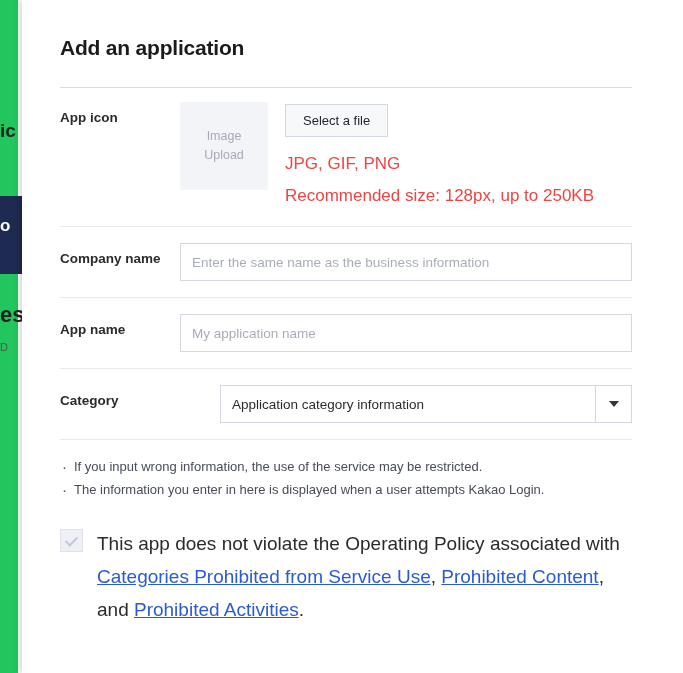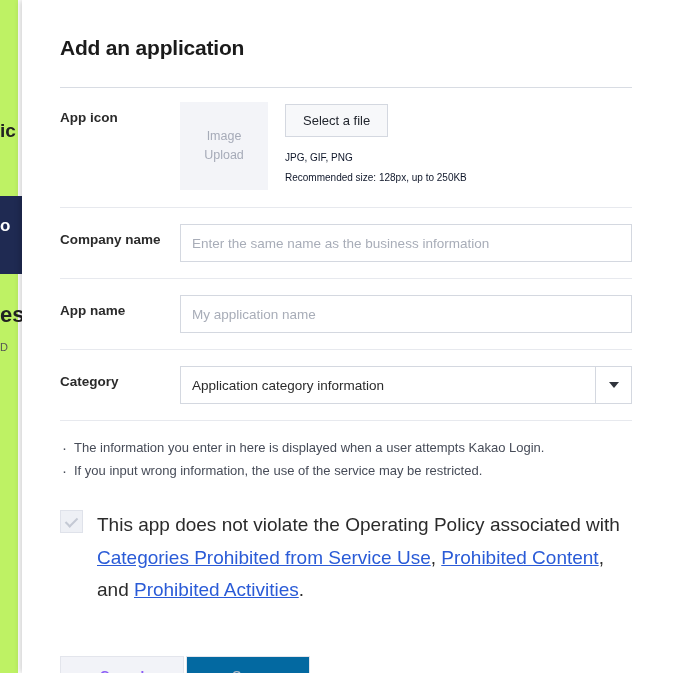--- a/index.html
+++ b/index.html
@@ -15,21 +15,21 @@
     width: 683px; height: 673px;
     background: #ffffff;
     overflow: hidden;
   }
 
   
   .bg-strip {
     position: absolute;
     left: 0; top: 0;
     width: 18px; height: 673px;
-    background: #bef264;
+    background: #22c55e;
   }
   .bg-text {
     position: absolute;
     left: 0;
     font-size: 15px;
     color: #333b47;
     white-space: nowrap;
     overflow: hidden;
   }
   .bg-text.t1 { top: 120px; font-size: 19px; font-weight: bold; color: #222; }
@@ -115,22 +115,22 @@
     display: inline-block;
     border: 1px solid #d4d8e0;
     background: #f7f8fa;
     color: #22262e;
     font-size: 13px;
     padding: 8px 17px;
     cursor: pointer;
     font-family: "Liberation Sans", sans-serif;
   }
   .hint {
-    font-size: 10px;
-    color: #0f172a;
+    font-size: 17px;
+    color: #ef4444;
     margin-top: 13px;
     line-height: 1.62;
   }
 
   
   .text-input {
     width: 100%;
     height: 38px;
     border: 1px solid #d4d8e0;
     padding: 0 11px;
@@ -151,20 +151,21 @@
   .select-box {
     flex: 1 1 auto;
     border: 1px solid #d4d8e0;
     border-right: none;
     display: flex;
     align-items: center;
     padding: 0 11px;
     font-size: 13.5px;
     color: #2b2b2b;
     background: #fff;
+    margin-left: 40px;
   }
   .select-arrow-btn {
     width: 37px;
     flex: 0 0 37px;
     border: 1px solid #d4d8e0;
     background: #fff;
     display: flex;
     align-items: center;
     justify-content: center;
     cursor: pointer;
@@ -319,22 +320,22 @@
               <div class="select-arrow-btn">
                 <span class="caret"></span>
               </div>
             </div>
           </div>
         </div>
 
       </div>
 
       <div class="notes">
+        <div class="note">If you input wrong information, the use of the service may be restricted.</div>
         <div class="note">The information you enter in here is displayed when a user attempts Kakao Login.</div>
-        <div class="note">If you input wrong information, the use of the service may be restricted.</div>
       </div>
 
       <div class="agree">
         <div class="checkbox"></div>
         <div class="agree-text">
           <span>This app does not violate the Operating Policy associated with </span><a href="#">Categories Prohibited from Service Use</a><span>, </span><a href="#">Prohibited Content</a><span>, and </span><a href="#">Prohibited Activities</a><span>.</span>
         </div>
       </div>
 
       <div class="footer">

